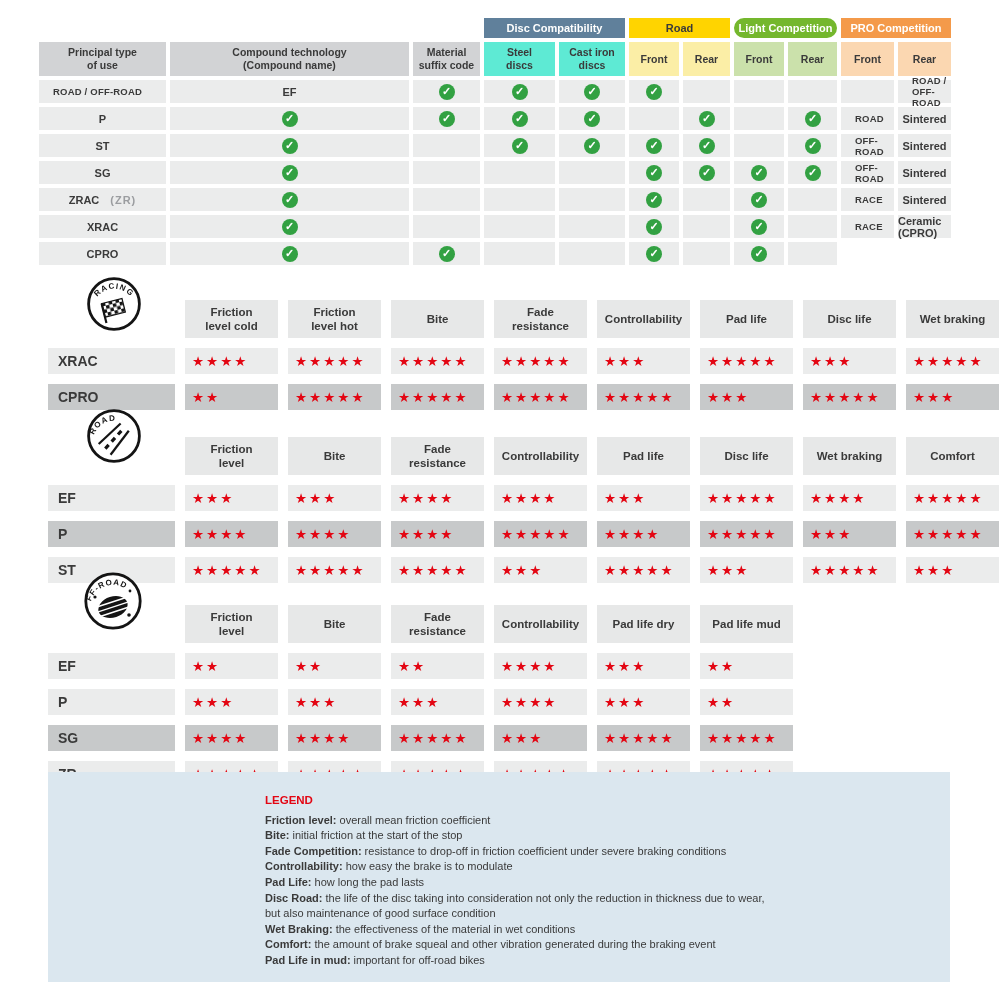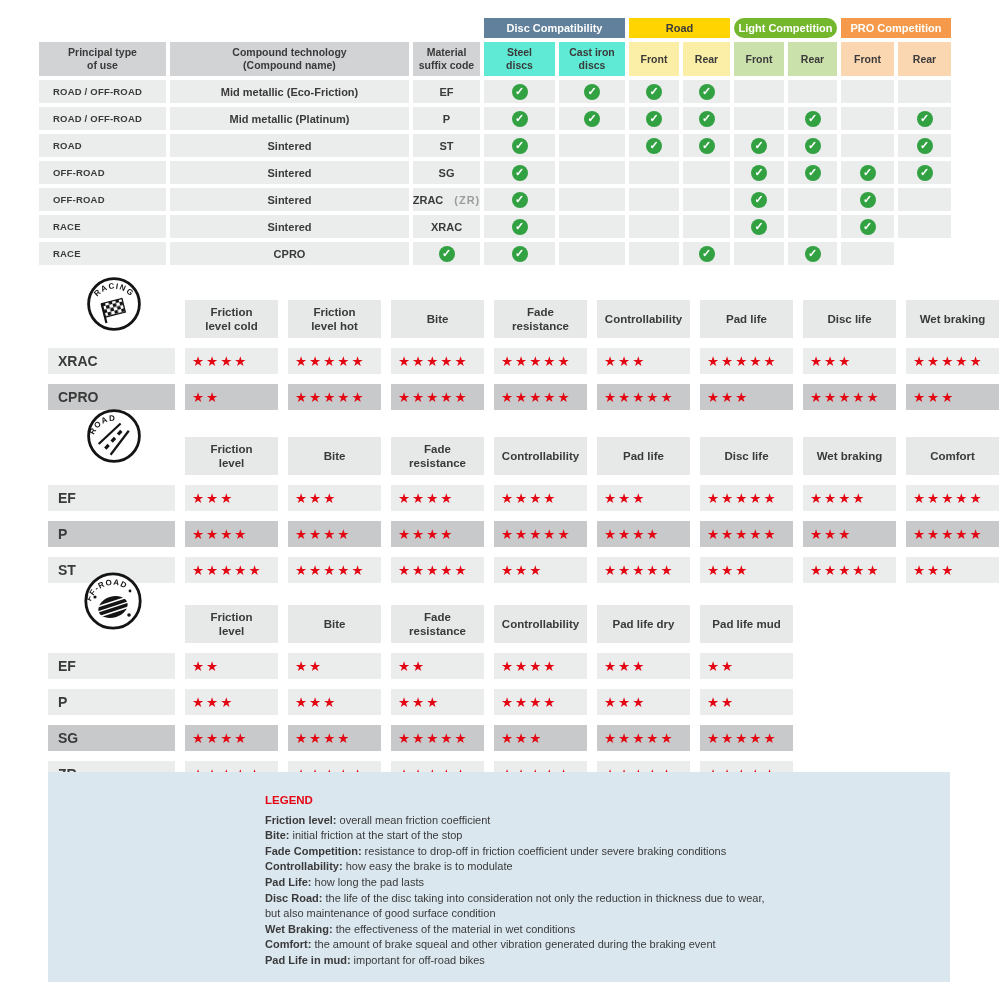--- a/index.html
+++ b/index.html
@@ -65,42 +65,40 @@
 discs</div>
       <div class="main-h" style="background: #5eead4;">Cast iron
 discs</div>
       <div class="main-h" style="background: rgb(251, 238, 166);">Front</div>
       <div class="main-h" style="background: rgb(251, 238, 166);">Rear</div>
       <div class="main-h" style="background: rgb(203, 225, 171);">Front</div>
       <div class="main-h" style="background: rgb(203, 225, 171);">Rear</div>
       <div class="main-h" style="background: rgb(251, 215, 177);">Front</div>
       <div class="main-h" style="background: rgb(251, 215, 177);">Rear</div>
       <div class="cell use">ROAD / OFF-ROAD</div>
-      <div class="cell">Mid metallic (Eco-Friction)</div>
       <div class="cell">
         <span>EF</span>
       </div>
       <div class="cell">
         <span class="check">✓</span>
       </div>
       <div class="cell">
         <span class="check">✓</span>
       </div>
       <div class="cell">
         <span class="check">✓</span>
       </div>
       <div class="cell">
         <span class="check">✓</span>
       </div>
       <div class="cell"></div>
       <div class="cell"></div>
       <div class="cell"></div>
       <div class="cell"></div>
       <div class="cell use">ROAD / OFF-ROAD</div>
-      <div class="cell">Mid metallic (Platinum)</div>
       <div class="cell">
         <span>P</span>
       </div>
       <div class="cell">
         <span class="check">✓</span>
       </div>
       <div class="cell">
         <span class="check">✓</span>
       </div>
       <div class="cell">
@@ -198,20 +196,21 @@
       <div class="cell"></div>
       <div class="cell">
         <span class="check">✓</span>
       </div>
       <div class="cell"></div>
       <div class="cell">
         <span class="check">✓</span>
       </div>
       <div class="cell"></div>
       <div class="cell use">RACE</div>
+      <div class="cell">Ceramic (CPRO)</div>
       <div class="cell">
         <span>CPRO</span>
       </div>
       <div class="cell">
         <span class="check">✓</span>
       </div>
       <div class="cell">
         <span class="check">✓</span>
       </div>
       <div class="cell"></div>

